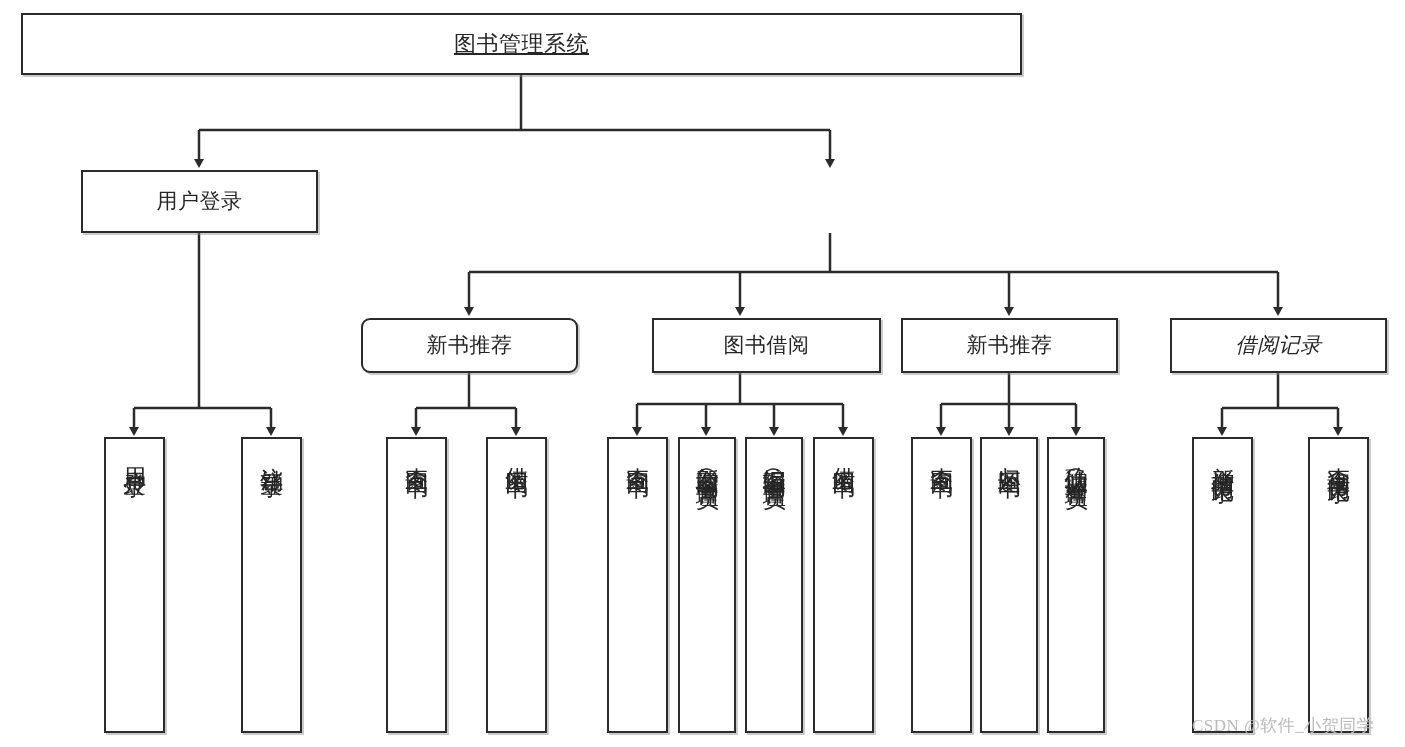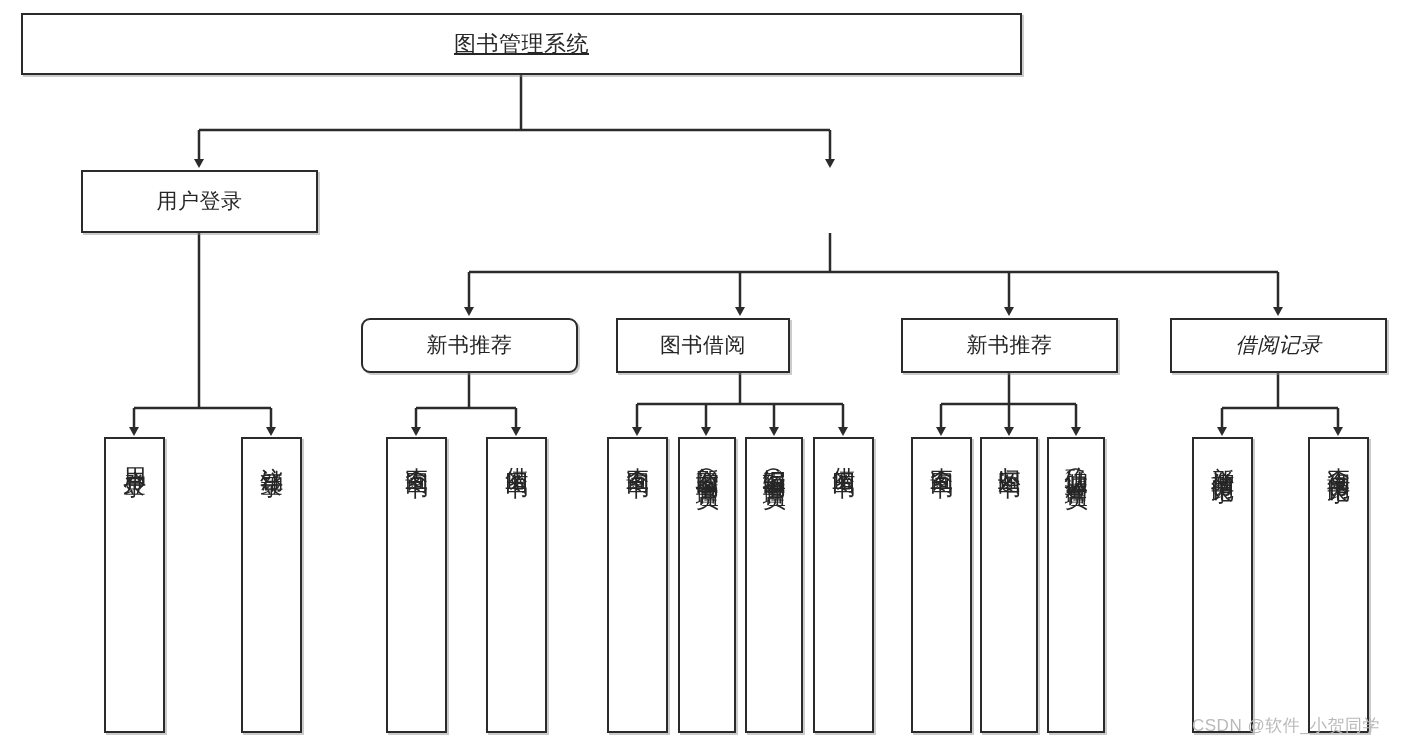--- a/index.html
+++ b/index.html
@@ -46,21 +46,21 @@
     max-height:280px;
   }
   .node.leaf.tall .lbl{max-height:278px;}
   .watermark{
     position:absolute;
     left:1192px;top:714px;
     font-size:17px;
     color:#b9b9b9;
     letter-spacing:.5px;
     white-space:nowrap;
-    font-family:Liberation Sans, sans-serif;
+    font-family:Liberation Serif, serif;
   }
 </style>
 </head>
 <body>
 
 <div id="stage">
 
   <svg class="wires" viewBox="0 0 1405 747">
     <defs>
       <marker id="arrow" markerWidth="9" markerHeight="10" refX="1" refY="5" orient="auto" markerUnits="userSpaceOnUse">
@@ -115,21 +115,21 @@
     <span class="lbl">图书管理系统</span>
   </div>
 
   <div class="node lvl2" style="left:81px;top:170px;width:237px;height:63px;">
     <span class="lbl">用户登录</span>
   </div>
 
   <div class="node lvl3" style="left:361px;top:318px;width:217px;height:55px;border-radius:9px;">
     <span class="lbl">新书推荐</span>
   </div>
-  <div class="node lvl3" style="left:616px;top:318px;width:174px;height:55px;">
+  <div class="node lvl3" style="left:652px;top:318px;width:229px;height:55px;">
     <span class="lbl">图书借阅</span>
   </div>
   <div class="node lvl3" style="left:901px;top:318px;width:217px;height:55px;">
     <span class="lbl">新书推荐</span>
   </div>
   <div class="node lvl3" style="left:1170px;top:318px;width:217px;height:55px;font-style:italic;">
     <span class="lbl">借阅记录</span>
   </div>
 
   <div class="node leaf" style="left:104px;top:437px;width:61px;height:296px;">

